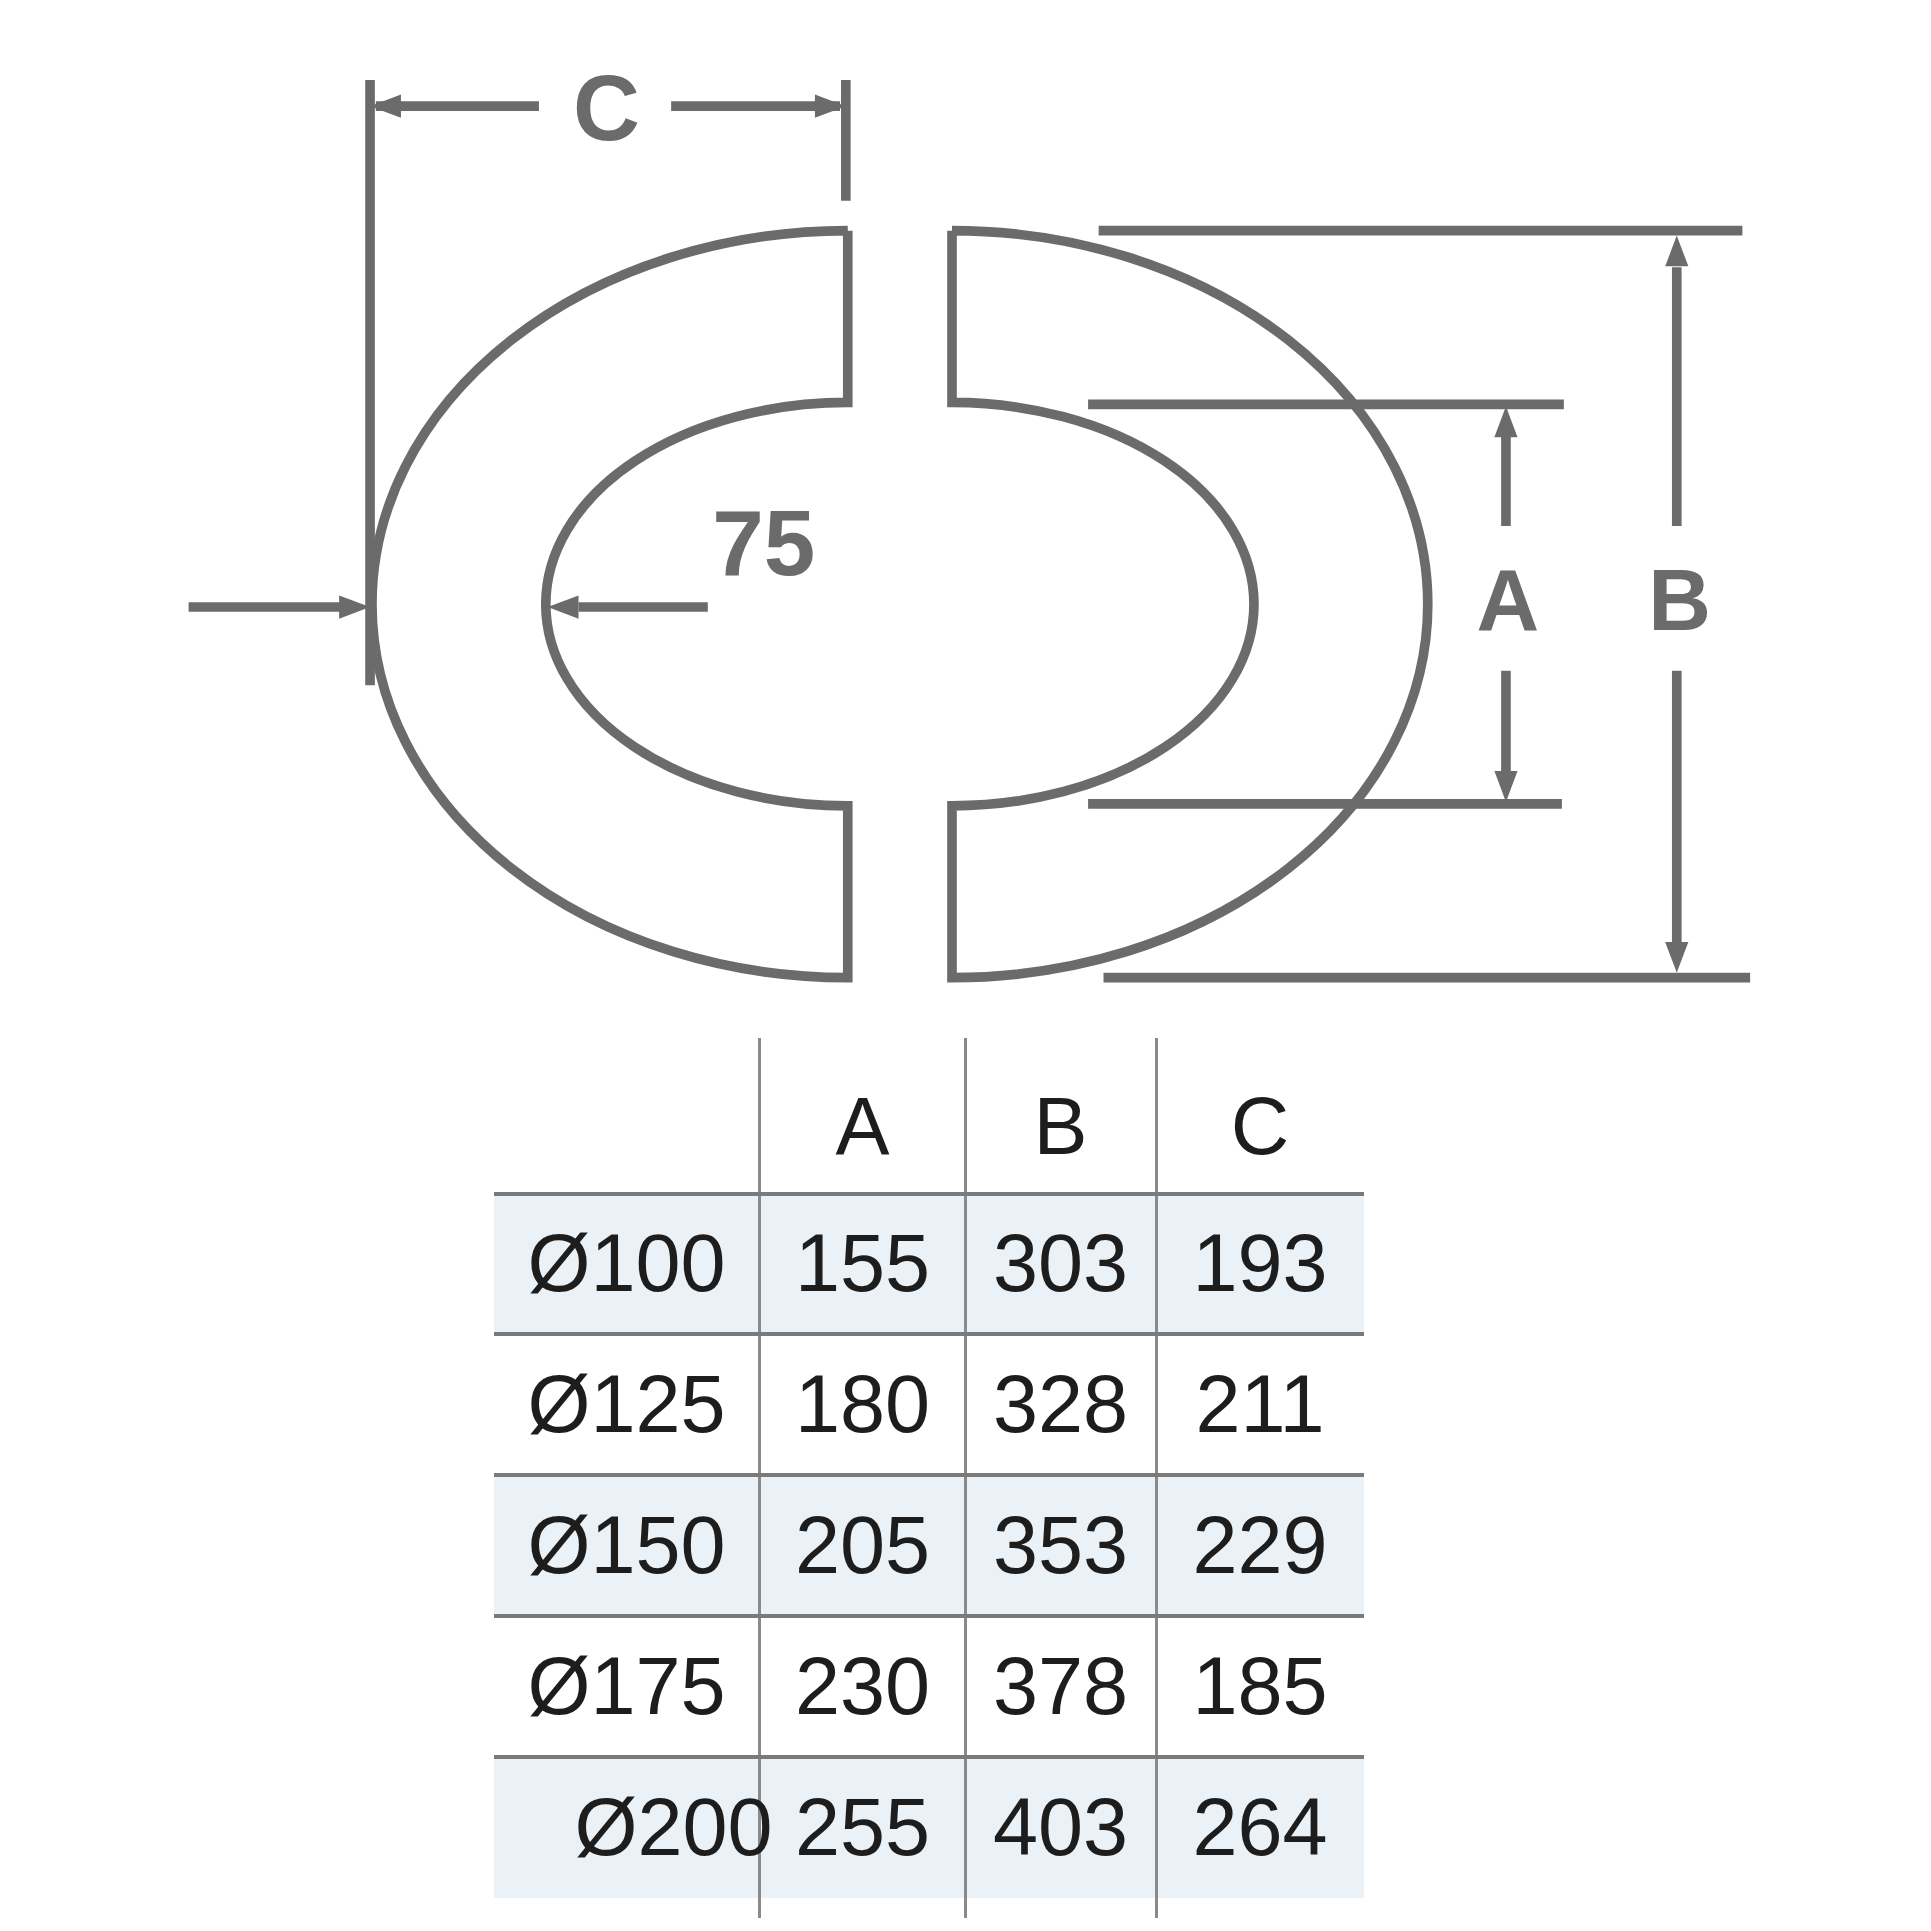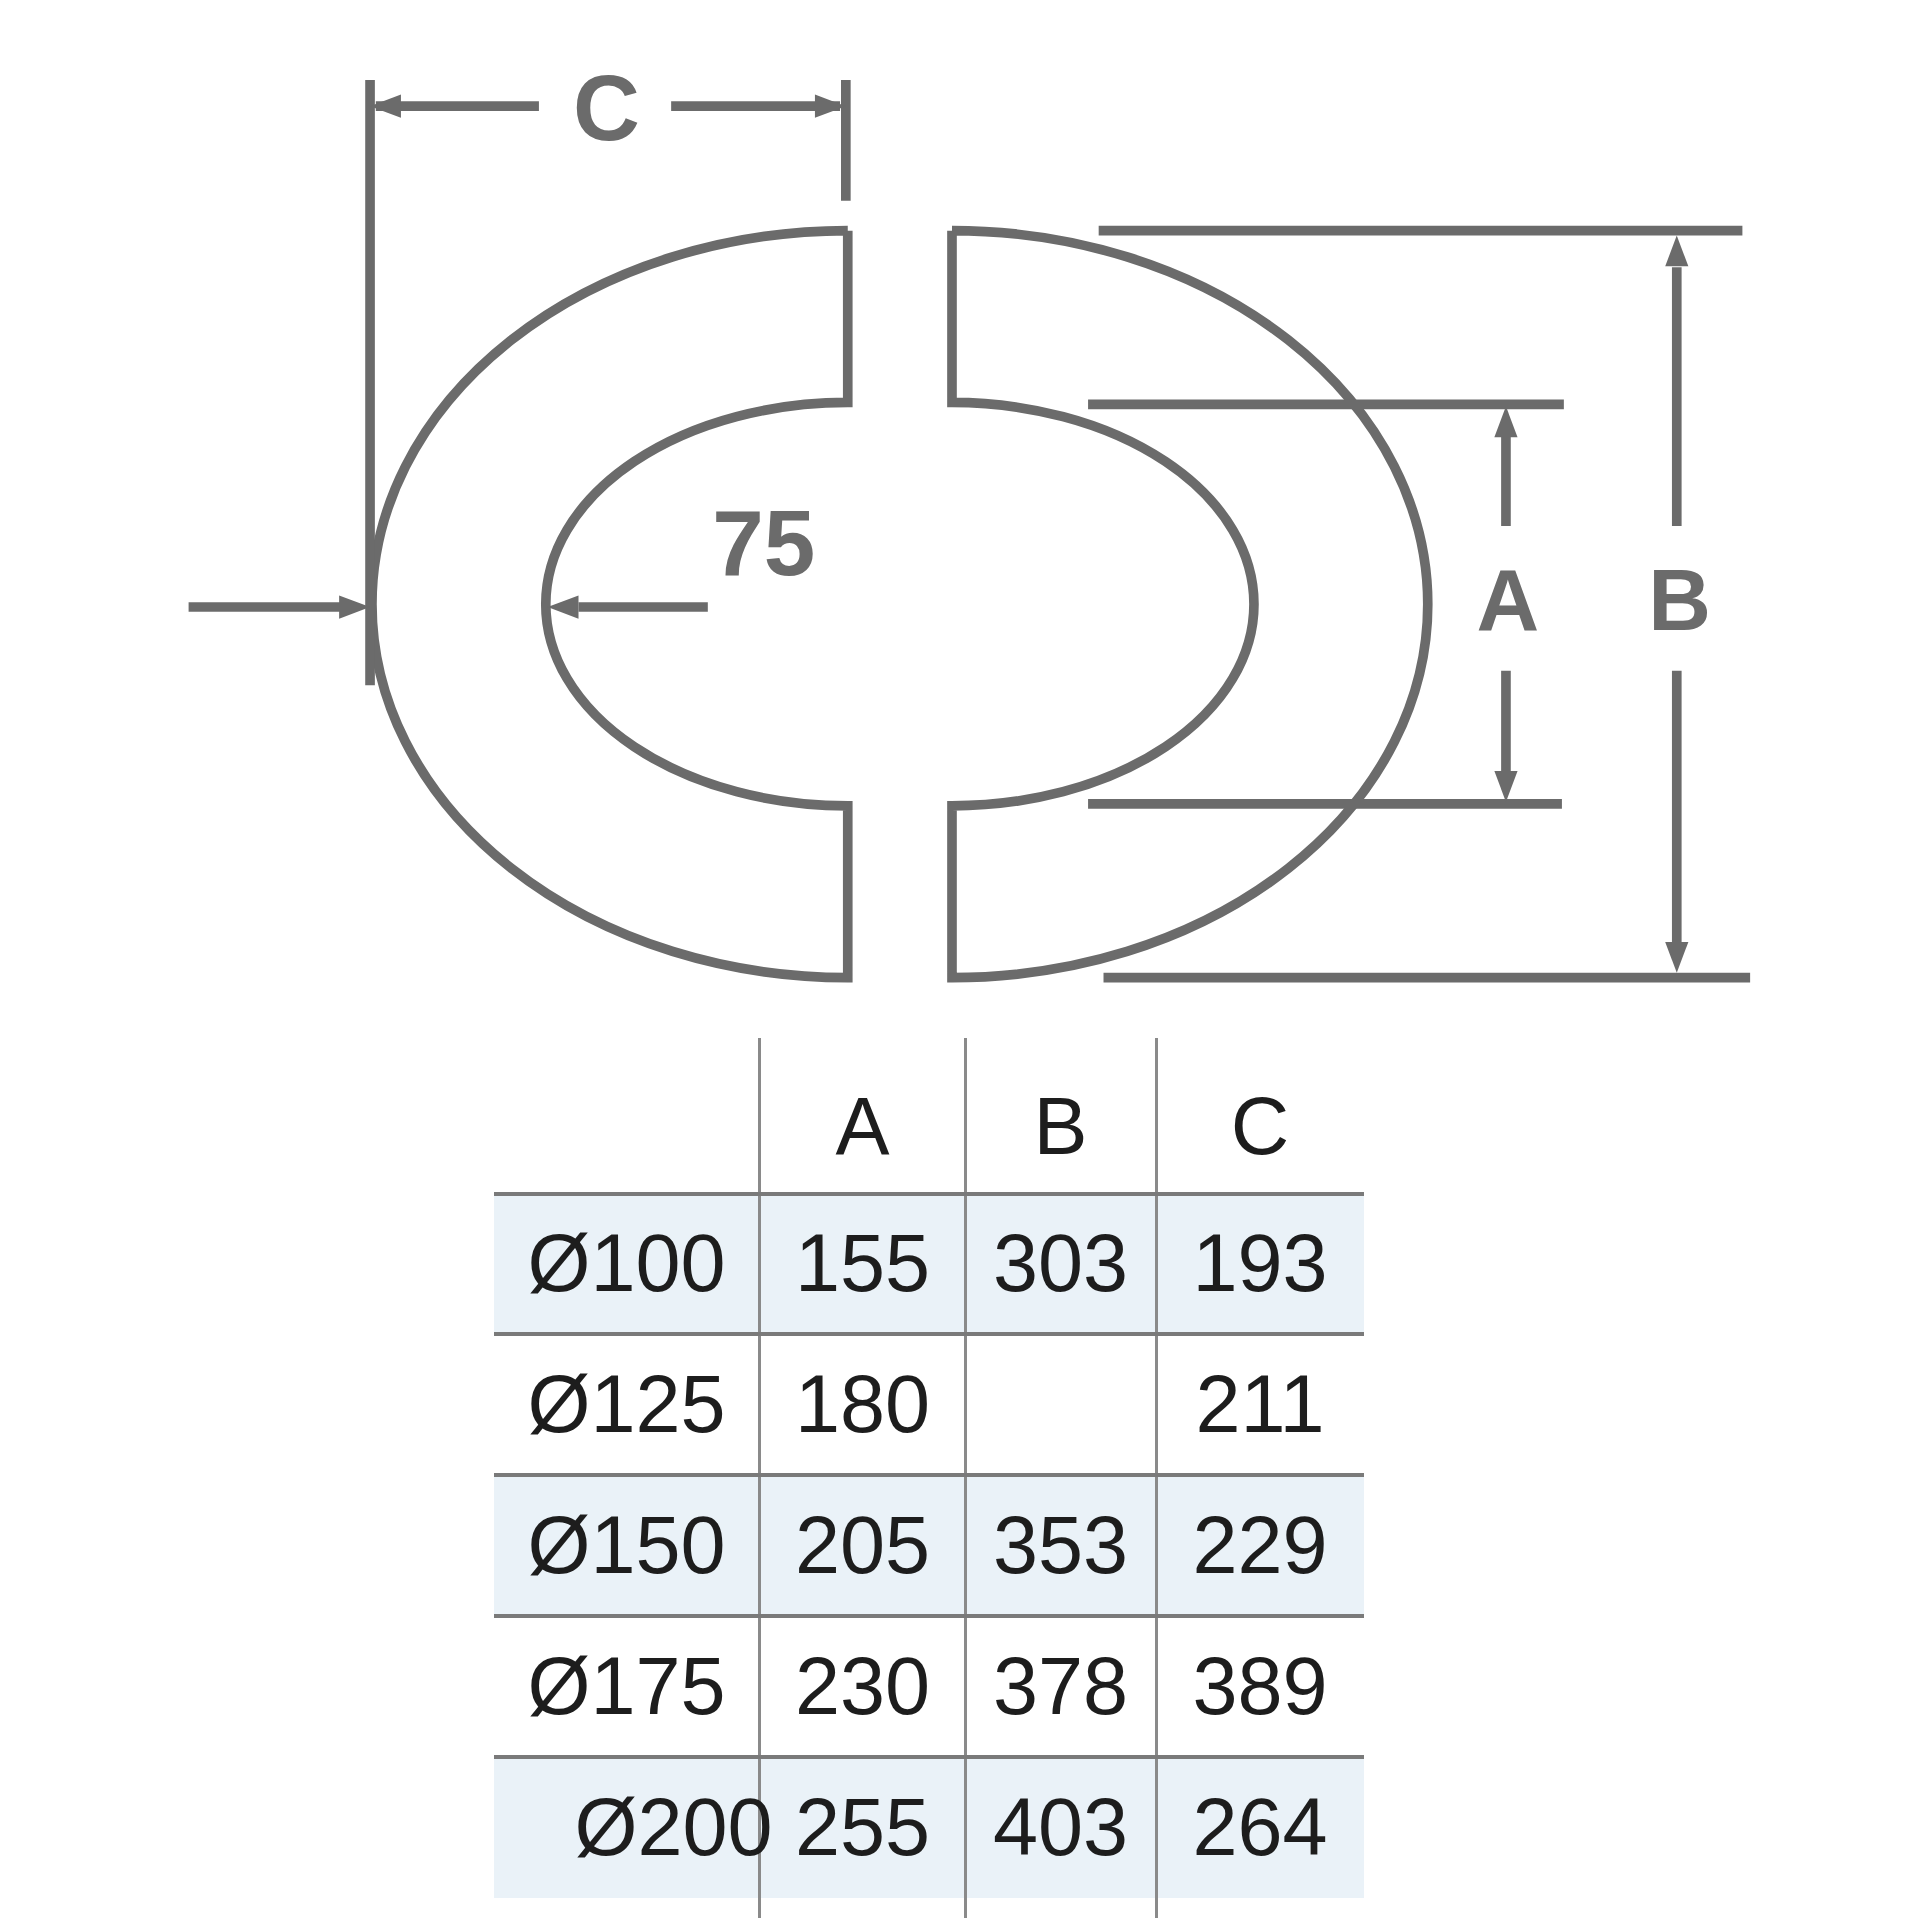--- a/index.html
+++ b/index.html
@@ -79,29 +79,30 @@
       <div class="row-line" style="top: 717px;"></div>
       <div class="cell header-cell" style="left: 265px; top: 0px; width: 207px; height: 155px;">A</div>
       <div class="cell header-cell" style="left: 471px; top: 0px; width: 191px; height: 155px;">B</div>
       <div class="cell header-cell" style="left: 662px; top: 0px; width: 208px; height: 155px;">C</div>
       <div class="cell label-cell" style="left: 0px; top: 155px; width: 265px; height: 141px;">Ø100</div>
       <div class="cell value-cell" style="left: 265px; top: 155px; width: 207px; height: 141px;">155</div>
       <div class="cell value-cell" style="left: 471px; top: 155px; width: 191px; height: 141px;">303</div>
       <div class="cell value-cell" style="left: 662px; top: 155px; width: 208px; height: 141px;">193</div>
       <div class="cell label-cell" style="left: 0px; top: 296px; width: 265px; height: 141px;">Ø125</div>
       <div class="cell value-cell" style="left: 265px; top: 296px; width: 207px; height: 141px;">180</div>
+      <div class="cell value-cell" style="left: 471px; top: 296px; width: 191px; height: 141px;">328</div>
       <div class="cell value-cell" style="left: 662px; top: 296px; width: 208px; height: 141px;">211</div>
       <div class="cell label-cell" style="left: 0px; top: 437px; width: 265px; height: 141px;">Ø150</div>
       <div class="cell value-cell" style="left: 265px; top: 437px; width: 207px; height: 141px;">205</div>
       <div class="cell value-cell" style="left: 471px; top: 437px; width: 191px; height: 141px;">353</div>
       <div class="cell value-cell" style="left: 662px; top: 437px; width: 208px; height: 141px;">229</div>
       <div class="cell label-cell" style="left: 0px; top: 578px; width: 265px; height: 141px;">Ø175</div>
       <div class="cell value-cell" style="left: 265px; top: 578px; width: 207px; height: 141px;">230</div>
       <div class="cell value-cell" style="left: 471px; top: 578px; width: 191px; height: 141px;">378</div>
-      <div class="cell value-cell" style="left: 662px; top: 578px; width: 208px; height: 141px;">389</div>
+      <div class="cell value-cell" style="left: 662px; top: 578px; width: 208px; height: 141px;">185</div>
       <div class="cell label-cell" style="left: 0px; top: 719px; width: 265px; height: 141px; padding-left: 47px;">Ø200</div>
       <div class="cell value-cell" style="left: 265px; top: 719px; width: 207px; height: 141px;">255</div>
       <div class="cell value-cell" style="left: 471px; top: 719px; width: 191px; height: 141px;">403</div>
       <div class="cell value-cell" style="left: 662px; top: 719px; width: 208px; height: 141px; text-align: center;">264</div>
     </div>
 
 </div>
 
 
 </body></html>

